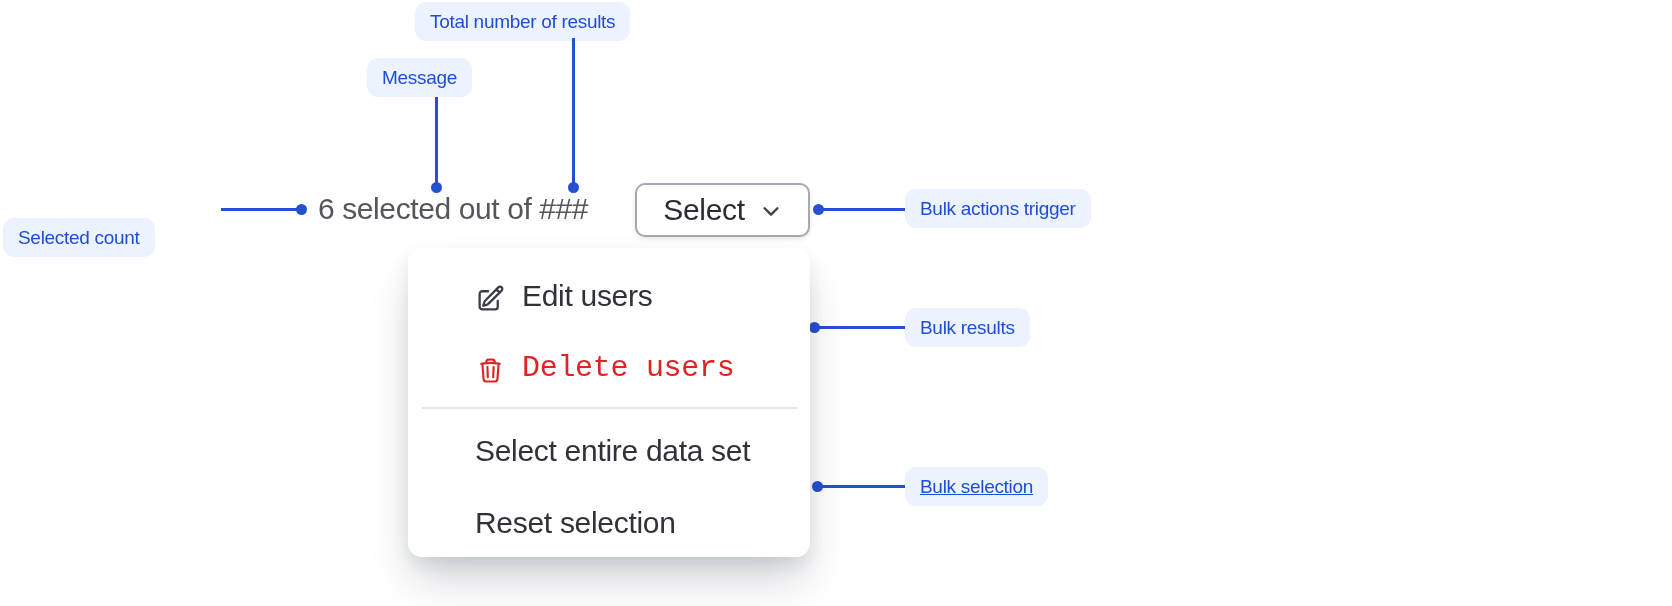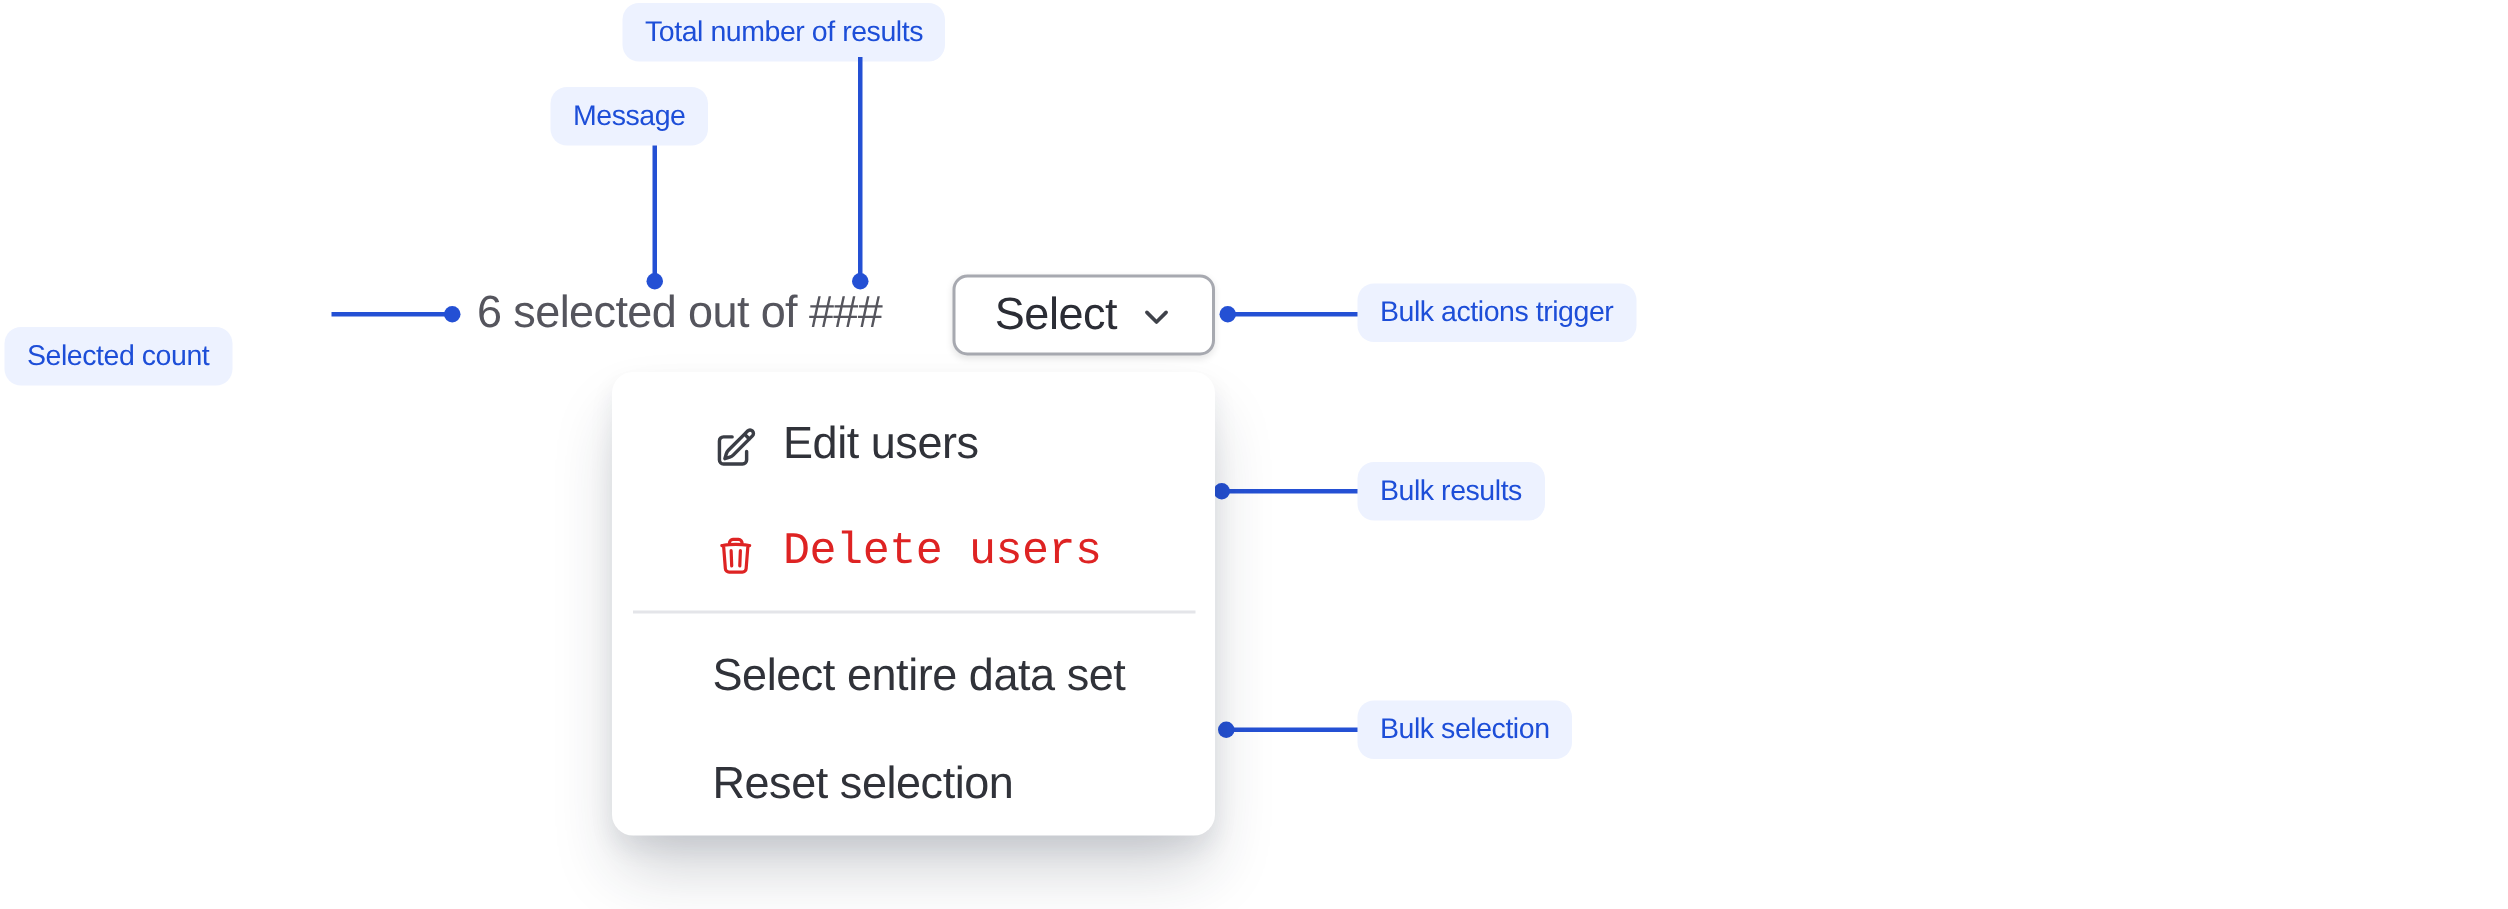--- a/index.html
+++ b/index.html
@@ -55,21 +55,21 @@
   <div class="badge" style="left:415px;top:2px;">Total number of results</div>
 
   <div class="badge" style="left:367px;top:58px;">Message</div>
 
   <div class="badge" style="left:3px;top:190px;margin-top:28px;">Selected count</div>
 
   <div class="badge" style="left:905px;top:189px;">Bulk actions trigger</div>
 
   <div class="badge" style="left:905px;top:308px;">Bulk results</div>
 
-  <div class="badge" style="left:905px;top:467px;">Bulk selection</div>
+  <div class="badge" style="left:905px;top:467px;text-decoration:underline;">Bulk selection</div>
 
   <div class="line v-line" style="left:572px;top:38px;height:147px;"></div>
   <div class="dot" style="left:568px;top:182px;"></div>
 
   <div class="line v-line" style="left:435px;top:97px;height:88px;"></div>
   <div class="dot" style="left:431px;top:182px;"></div>
 
   <div class="line h-line" style="left:221px;top:208px;width:78px;"></div>
   <div class="dot" style="left:296px;top:204px;"></div>
 

